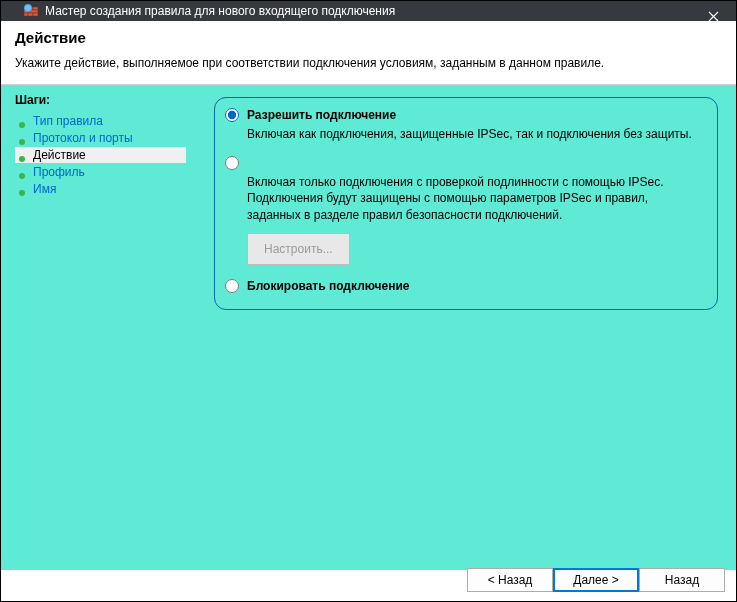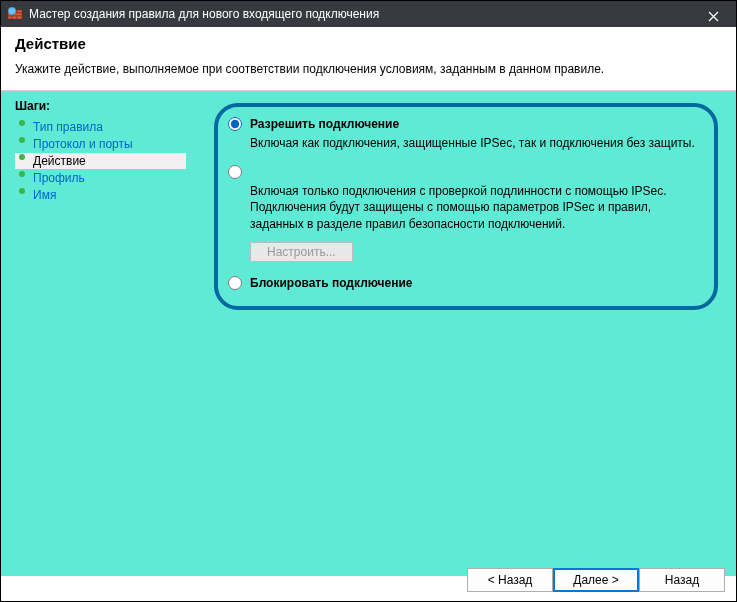--- a/index.html
+++ b/index.html
@@ -10,24 +10,24 @@
     font-size: 12px;
     background: #fff;
     width: 737px;
     height: 602px;
     overflow: hidden;
     border: 1px solid #000;
   }
   .titlebar {
     background: #36393d;
     color: #fff;
-    height: 26px;
+    height: 20px;
     display: flex;
     align-items: center;
-    padding: 0 6px;
+    padding: 0 22px;
     position: relative;
   }
   .titlebar .app-icon {
     width: 16px;
     height: 16px;
     margin-right: 6px;
     display: inline-block;
   }
   .titlebar .title { font-size: 12px; }
   .titlebar .close {
@@ -67,21 +67,21 @@
     width: 185px;
     padding: 8px 0 0 14px;
   }
   .sidebar-title {
     font-weight: bold;
     font-size: 12px;
     margin-bottom: 6px;
   }
   .step {
     display: flex;
-    align-items: flex-start;
+    align-items: flex-end;
     padding: 1px 4px;
     margin-bottom: 1px;
     font-size: 12px;
     cursor: default;
   }
   .step.current {
     background: #f0f0f0;
     color: #000;
   }
   .step.link { color: #0066cc; }
@@ -97,22 +97,22 @@
     flex: 1;
     padding: 12px 18px 0 28px;
     position: relative;
   }
   .instruction {
     font-size: 12px;
     margin-bottom: 12px;
     line-height: 1.3;
   }
   .highlight-box {
-    border: 4px solid #0369a1;
-    border-radius: 24px;
+    border: 1px solid #0369a1;
+    border-radius: 12px;
     padding: 10px 16px 14px 6px;
   }
   .radio-group { margin-bottom: 14px; }
   .radio-row {
     display: flex;
     align-items: center;
   }
   .radio-row input[type=radio] {
     margin: 0 8px 0 4px;
     width: 14px;
@@ -125,21 +125,21 @@
   }
   .radio-desc {
     margin: 4px 0 0 26px;
     font-size: 12px;
     line-height: 1.35;
   }
   .configure-row {
     margin: 10px 0 0 26px;
   }
   .configure-btn {
-    padding: 2px 16px;
+    padding: 8px 16px;
     font-size: 12px;
     background: #e8e8e8;
     border: 1px solid #bcbcbc;
     color: #9a9a9a;
     cursor: default;
   }
   .footer {
     position: absolute;
     bottom: 10px;
     right: 12px;

